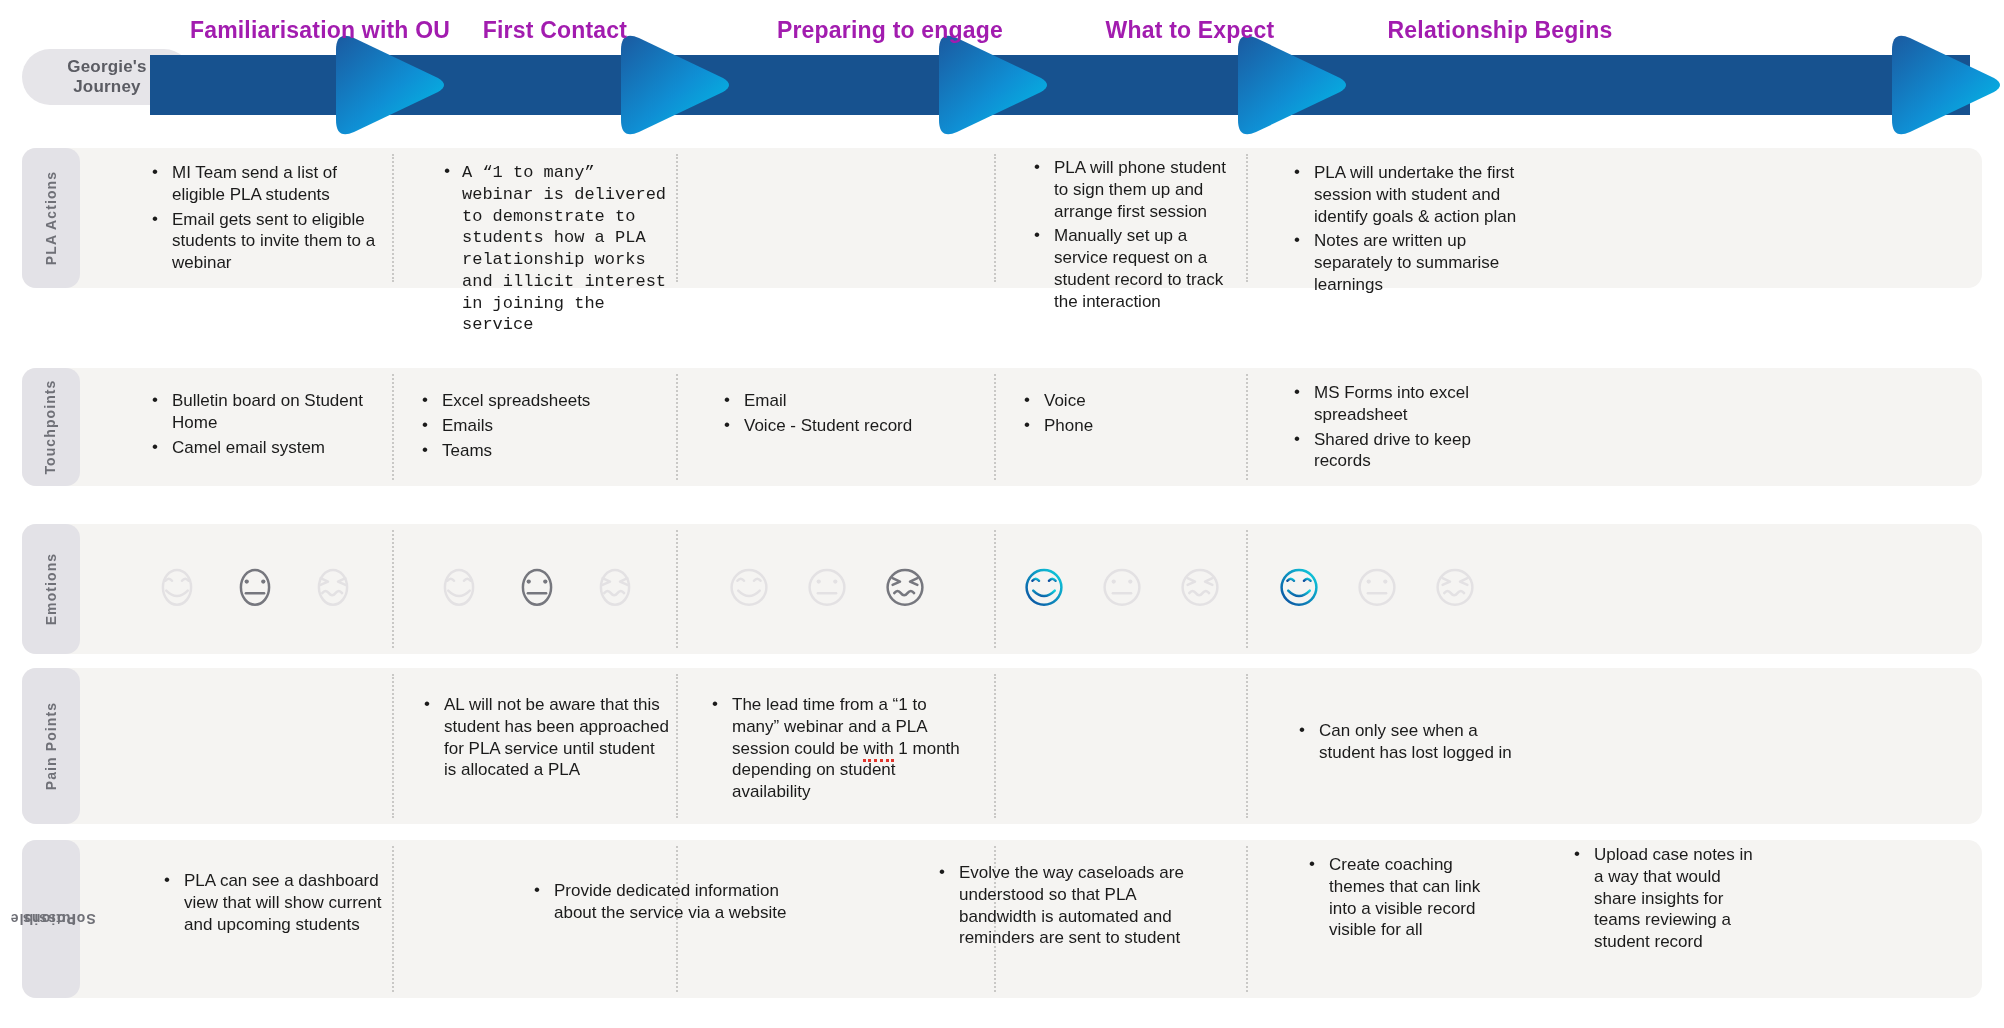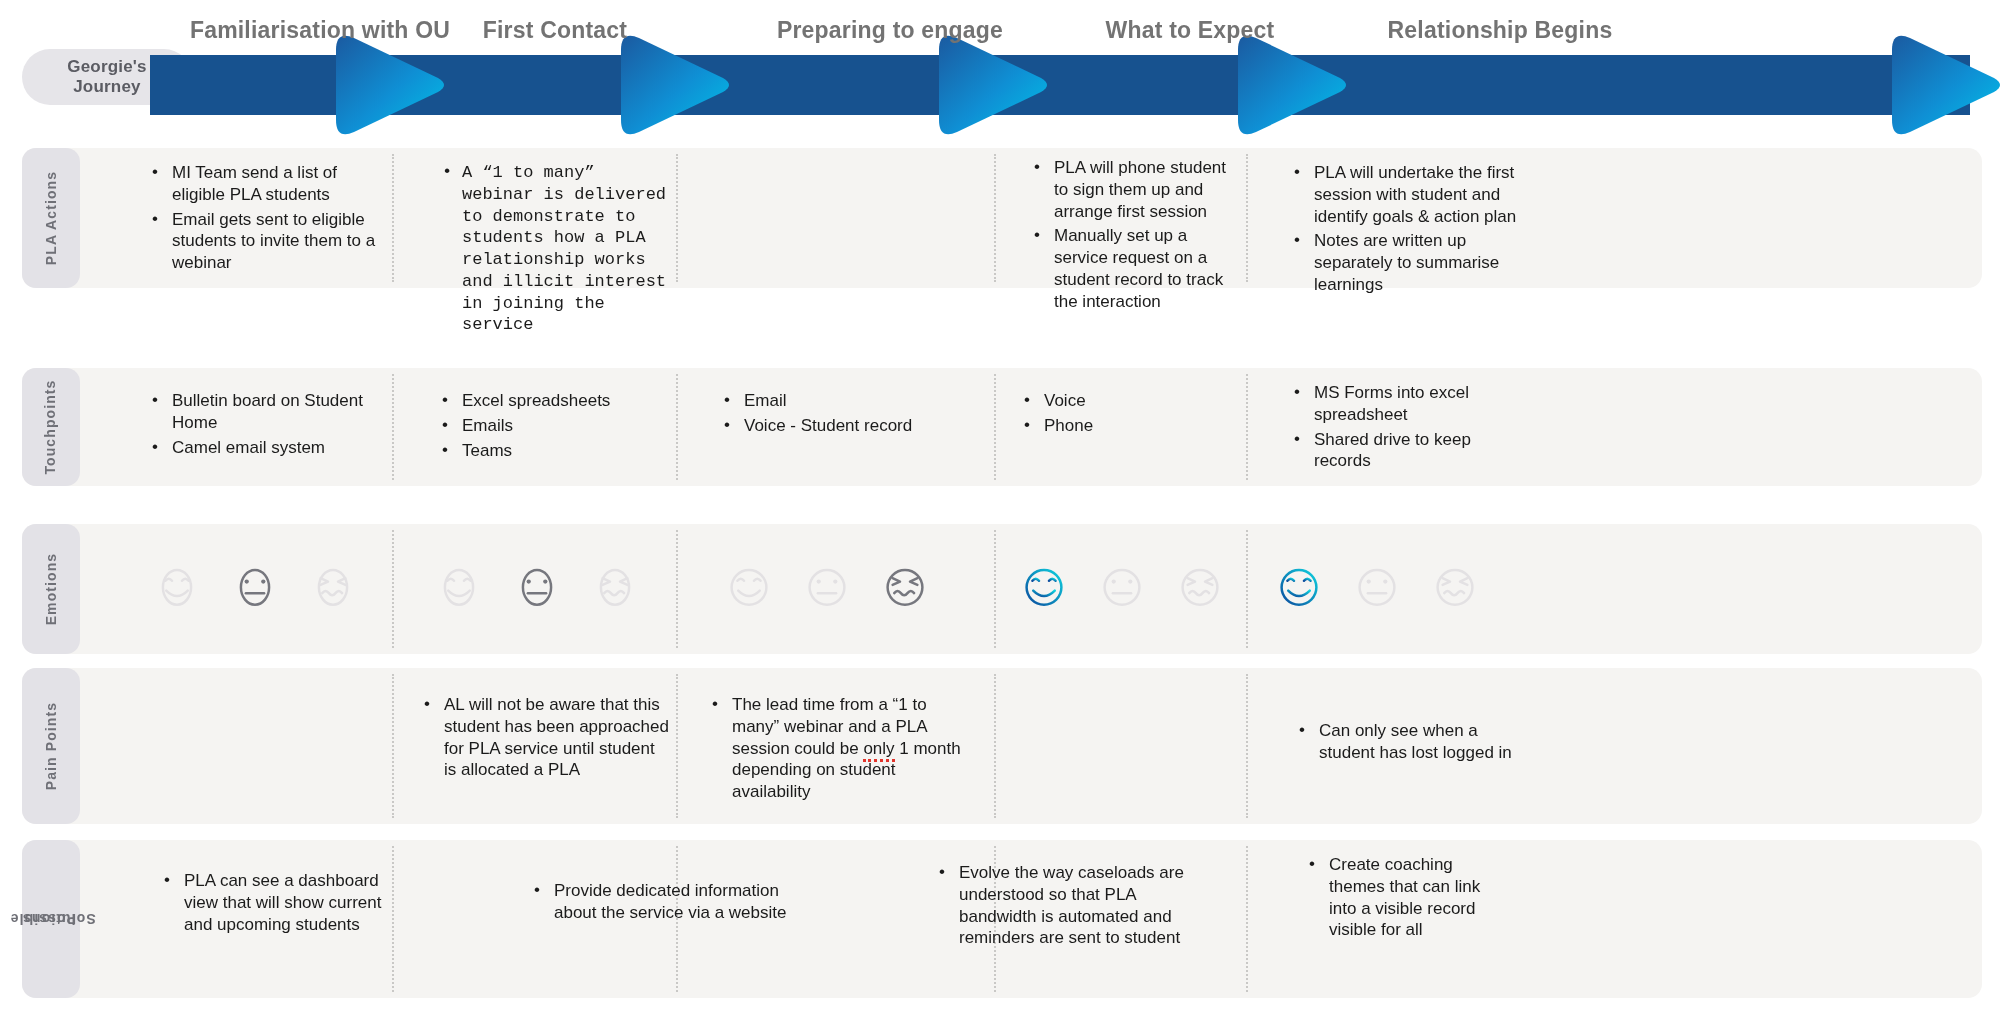--- a/index.html
+++ b/index.html
@@ -24,21 +24,21 @@
     color:#5b5c63;font-size:17px;font-weight:bold;
     letter-spacing:.2px;
   }
 
   .stage-band{position:absolute;top:55px;height:60px;}
   .band-fill{position:absolute;top:0;left:0;height:60px;width:100%;
     background:#17528f;}
   .stage-label{
     position:absolute;top:0;height:60px;
     display:flex;align-items:center;justify-content:center;
-    color:#737373;font-size:23px;font-weight:bold;
+    color:#a21caf;font-size:23px;font-weight:bold;
     letter-spacing:.2px;white-space:nowrap;z-index:6;
   }
   .chevron{
     position:absolute;z-index:5;
     width:118px;height:118px;
   }
   .chevron svg{display:block;width:118px;height:118px;}
 
   
   .lane{
@@ -230,21 +230,21 @@
     <div class="vsep" style="left:596px;"></div>
     <div class="vsep" style="left:914px;"></div>
     <div class="vsep" style="left:1166px;"></div>
 
     <div class="cell" style="left:68px;width:260px;padding-top:22px;">
       <ul>
         <li>Bulletin board on Student Home</li>
         <li>Camel email system</li>
       </ul>
     </div>
-    <div class="cell" style="left:358px;width:230px;padding-top:22px;">
+    <div class="cell" style="left:338px;width:230px;padding-top:22px;">
       <ul>
         <li>Excel spreadsheets</li>
         <li>Emails</li>
         <li>Teams</li>
       </ul>
     </div>
     <div class="cell" style="left:640px;width:260px;padding-top:22px;">
       <ul>
         <li>Email</li>
         <li>Voice - Student record</li>
@@ -461,21 +461,21 @@
     <div class="vsep" style="left:914px;"></div>
     <div class="vsep" style="left:1166px;"></div>
 
     <div class="cell" style="left:340px;width:250px;padding-top:26px;">
       <ul>
         <li>AL will not be aware that this student has been approached for PLA service until student is allocated a PLA</li>
       </ul>
     </div>
     <div class="cell" style="left:628px;width:270px;padding-top:26px;">
       <ul>
-        <li id="pain-spell-cell">The lead time from a “1 to many” webinar and a PLA session could be <span class="spell">only</span> 1 month depending on student availability</li>
+        <li id="pain-spell-cell">The lead time from a “1 to many” webinar and a PLA session could be <span class="spell">with</span> 1 month depending on student availability</li>
       </ul>
     </div>
     <div class="cell" style="left:1215px;width:220px;padding-top:52px;">
       <ul>
         <li>Can only see when a student has lost logged in</li>
       </ul>
     </div>
   </div>
 </div>
 
@@ -505,14 +505,19 @@
     <div class="cell" style="left:855px;width:265px;padding-top:22px;">
       <ul>
         <li>Evolve the way caseloads are understood so that PLA bandwidth is automated and reminders are sent to student</li>
       </ul>
     </div>
     <div class="cell" style="left:1225px;width:205px;padding-top:14px;">
       <ul>
         <li>Create coaching themes that can link into a visible record visible for all</li>
       </ul>
     </div>
+    <div class="cell" style="left:1490px;width:195px;padding-top:4px;">
+      <ul>
+        <li>Upload case notes in a way that would share insights for teams reviewing a student record</li>
+      </ul>
+    </div>
   </div>
 </div>
 
 </body></html>

